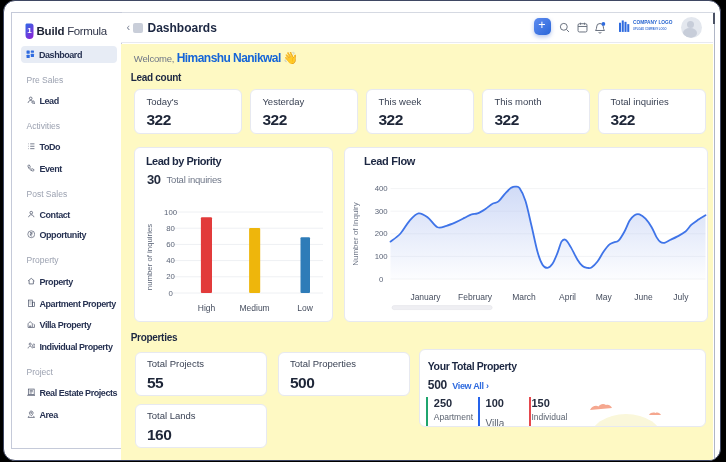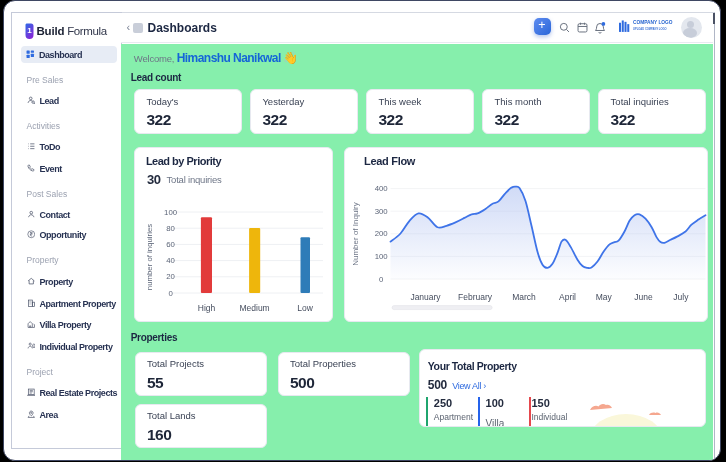--- a/index.html
+++ b/index.html
@@ -16,21 +16,21 @@
 .ic{width:8.5px;height:8.5px;flex:none}
 
 .main{position:absolute;left:110px;top:0;right:1px;bottom:0}
 .hdr{position:absolute;left:0;top:0;right:0;height:30px;background:#fff;border-bottom:1px solid #e8eaf0}
 .hdr .back{position:absolute;left:6px;top:8px;color:#7d8597;font-size:11px}
 .hdr .sq{position:absolute;left:12px;top:10px;width:10px;height:10px;background:#c9ced9;border-radius:2px}
 .hdr .ttl{position:absolute;left:27px;top:8.5px;font-size:12px;font-weight:700;color:#1c2742}
 .plus{position:absolute;left:413px;top:5.5px;width:17px;height:16.5px;border-radius:5px;background:linear-gradient(135deg,#5e8cf0,#2a66d8);color:#fff;font-size:12.5px;text-align:center;line-height:15.5px;box-shadow:0 2px 4px rgba(40,90,200,.35)}
 .hic{position:absolute;top:9px;color:#565e6e}
 
-.content{position:absolute;left:0;top:31px;right:0;bottom:0;background:#86efac}
+.content{position:absolute;left:0;top:31px;right:0;bottom:0;background:#fef9c3}
 .welcome{position:absolute;left:13.3px;top:7px;font-size:9.5px;letter-spacing:-.2px;color:#6d7586}
 .welcome b{font-size:12px;font-weight:700;color:#1565d8;letter-spacing:-.55px}
 .seclabel{position:absolute;font-size:10px;letter-spacing:-.3px;font-weight:700;color:#1c2742}
 .card{position:absolute;background:#fff;border:1px solid #e7e9f0;border-radius:6px}
 .lc .lab{position:absolute;left:11.5px;top:5.5px;font-size:9.5px;color:#3a4254}
 .lc .num{position:absolute;left:11.5px;top:21px;font-size:15.5px;font-weight:700;color:#1e2638;letter-spacing:-.5px}
 svg text{font-family:"Liberation Sans",sans-serif}
 </style></head><body>
 <div class="win">
 <div class="app">
@@ -274,21 +274,21 @@
             <div class="lab">Total Properties</div>
             <div class="num">500</div>
           </div>
 <div class="card lc" style="left:14px;top:360px;width:132px;height:44.5px">
             <div class="lab">Total Lands</div>
             <div class="num">160</div>
           </div>
 
 <div class="card" style="left:298.3px;top:305.4px;width:287px;height:78px;overflow:hidden">
  <div style="position:absolute;left:8px;top:10px;font-size:10.5px;letter-spacing:-.4px;font-weight:700;color:#1c2742">Your Total Property</div>
- <div style="position:absolute;left:8px;top:28px;font-size:12px;font-weight:700;color:#232b3e;letter-spacing:-.3px">500 <span style="font-size:9px;font-weight:400;color:#2f6bdf">&nbsp;View All ›</span></div>
+ <div style="position:absolute;left:8px;top:28px;font-size:12px;font-weight:700;color:#232b3e;letter-spacing:-.3px">500 <span style="font-size:9px;font-weight:700;color:#2f6bdf">&nbsp;View All ›</span></div>
  <div style="position:absolute;left:6px;top:47px;display:flex">
    <div style="border-left:2.5px solid #1fa56e;padding-left:6px;width:51.8px">
                 <div style="font-size:11px;font-weight:700;color:#232b3e">250</div>
                 <div style="font-size:8.5px;color:#5b6370;margin-top:3px">Apartment</div>
               </div>
    <div style="border-left:2.5px solid #2563eb;padding-left:6px;width:51.8px">
                 <div style="font-size:11px;font-weight:700;color:#232b3e">100</div>
                 <div style="font-size:10px;color:#5b6370;margin-top:9px">Villa</div>
               </div>
    <div style="border-left:2.5px solid #e5484d;padding-left:0">

